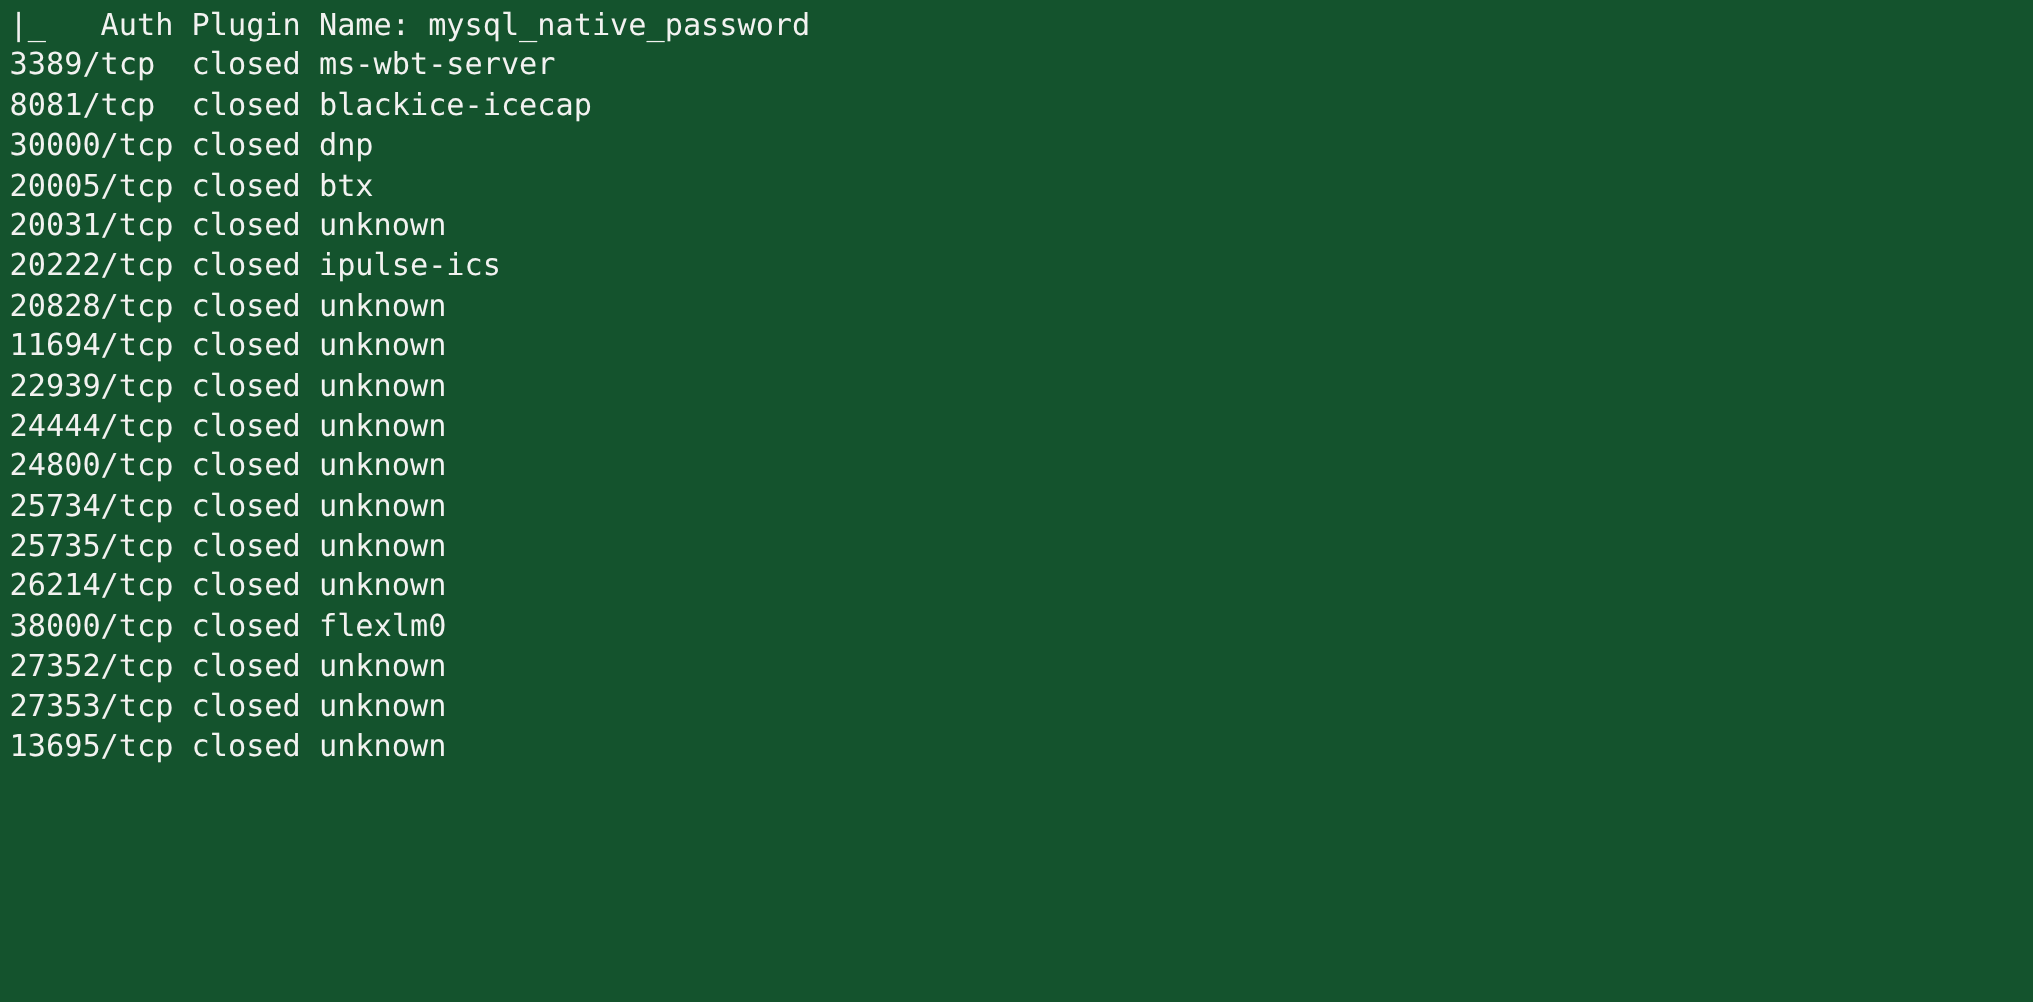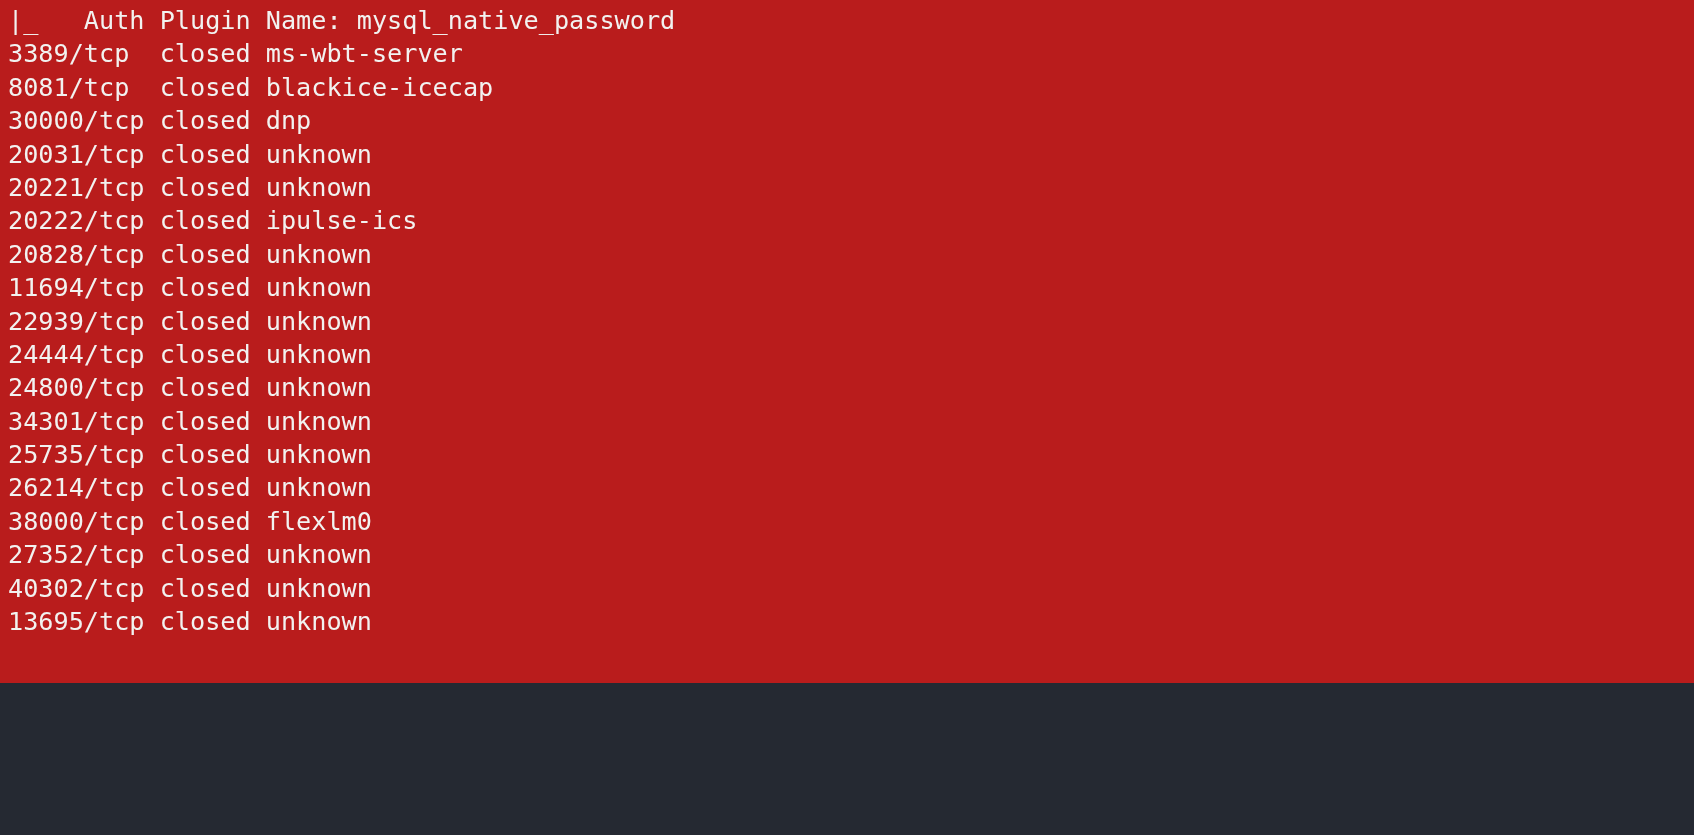--- a/index.html
+++ b/index.html
@@ -9,24 +9,24 @@
   }
   body {
     width: 1694px;
     height: 835px;
     overflow: hidden;
     background: #252932;
     font-family: "DejaVu Sans Mono", "Liberation Mono", monospace;
   }
   #terminal {
     width: 1694px;
-    height: 683px;
+    height: 835px;
     box-sizing: border-box;
     padding: 4px 0 0 8px;
-    background: #b91c1c;
+    background: #14532d;
     color: #f2f2f0;
   }
   .term-line {
     display: block;
     height: 33.4px;
     line-height: 33.4px;
     font-size: 25.2px;
     letter-spacing: 0;
     white-space: pre;
     color: #f2f2f0;
@@ -35,29 +35,29 @@
 </style>
 </head>
 <body>
 
 <div id="terminal">
   <div id="terminal-lines">
       <span class="term-line">|_   Auth Plugin Name: mysql_native_password</span>
       <span class="term-line">3389/tcp  closed ms-wbt-server</span>
       <span class="term-line">8081/tcp  closed blackice-icecap</span>
       <span class="term-line">30000/tcp closed dnp</span>
+      <span class="term-line">20005/tcp closed btx</span>
       <span class="term-line">20031/tcp closed unknown</span>
-      <span class="term-line">20221/tcp closed unknown</span>
       <span class="term-line">20222/tcp closed ipulse-ics</span>
       <span class="term-line">20828/tcp closed unknown</span>
       <span class="term-line">11694/tcp closed unknown</span>
       <span class="term-line">22939/tcp closed unknown</span>
       <span class="term-line">24444/tcp closed unknown</span>
       <span class="term-line">24800/tcp closed unknown</span>
-      <span class="term-line">34301/tcp closed unknown</span>
+      <span class="term-line">25734/tcp closed unknown</span>
       <span class="term-line">25735/tcp closed unknown</span>
       <span class="term-line">26214/tcp closed unknown</span>
       <span class="term-line">38000/tcp closed flexlm0</span>
       <span class="term-line">27352/tcp closed unknown</span>
-      <span class="term-line">40302/tcp closed unknown</span>
+      <span class="term-line">27353/tcp closed unknown</span>
       <span class="term-line">13695/tcp closed unknown</span>
     </div>
 </div>
 
 </body></html>

